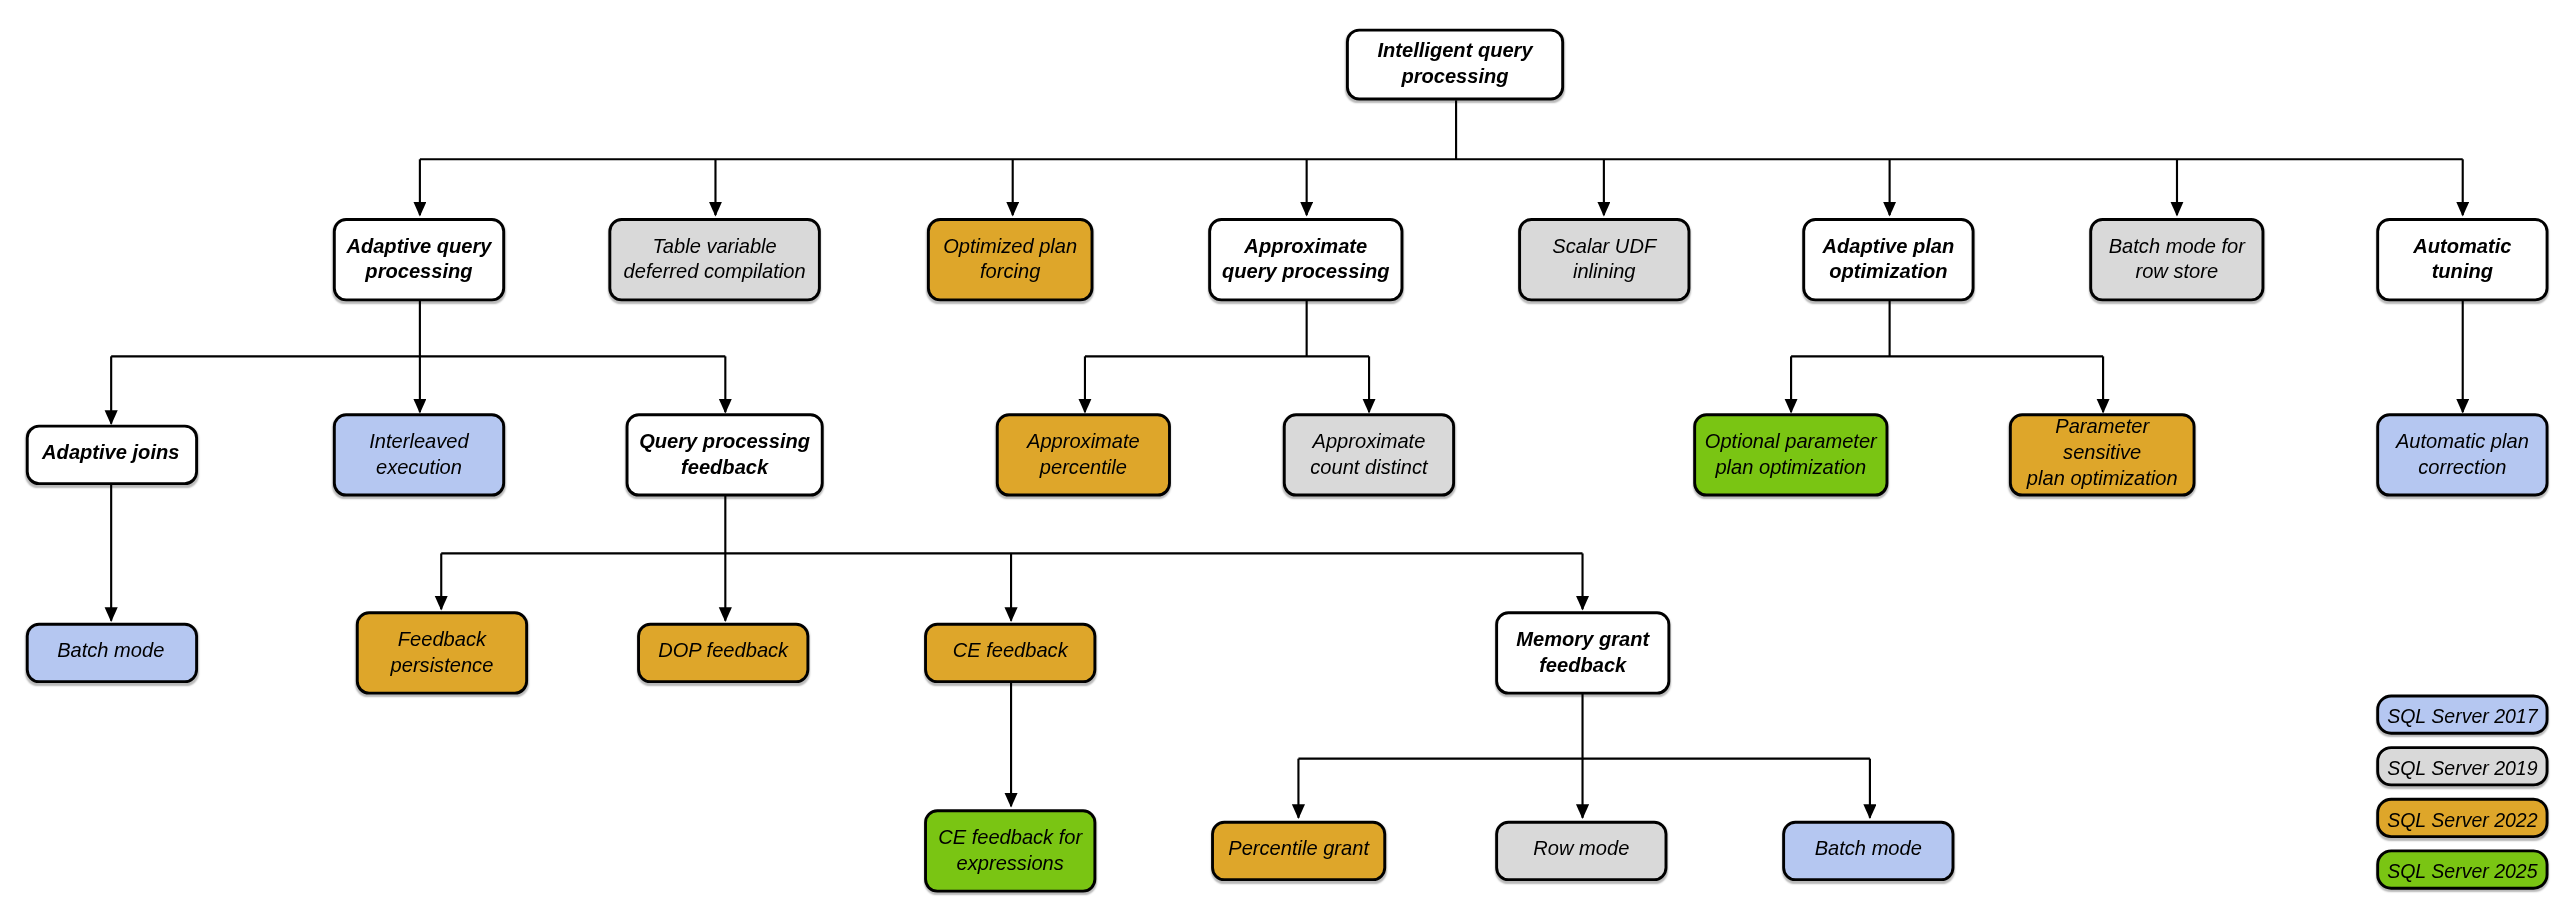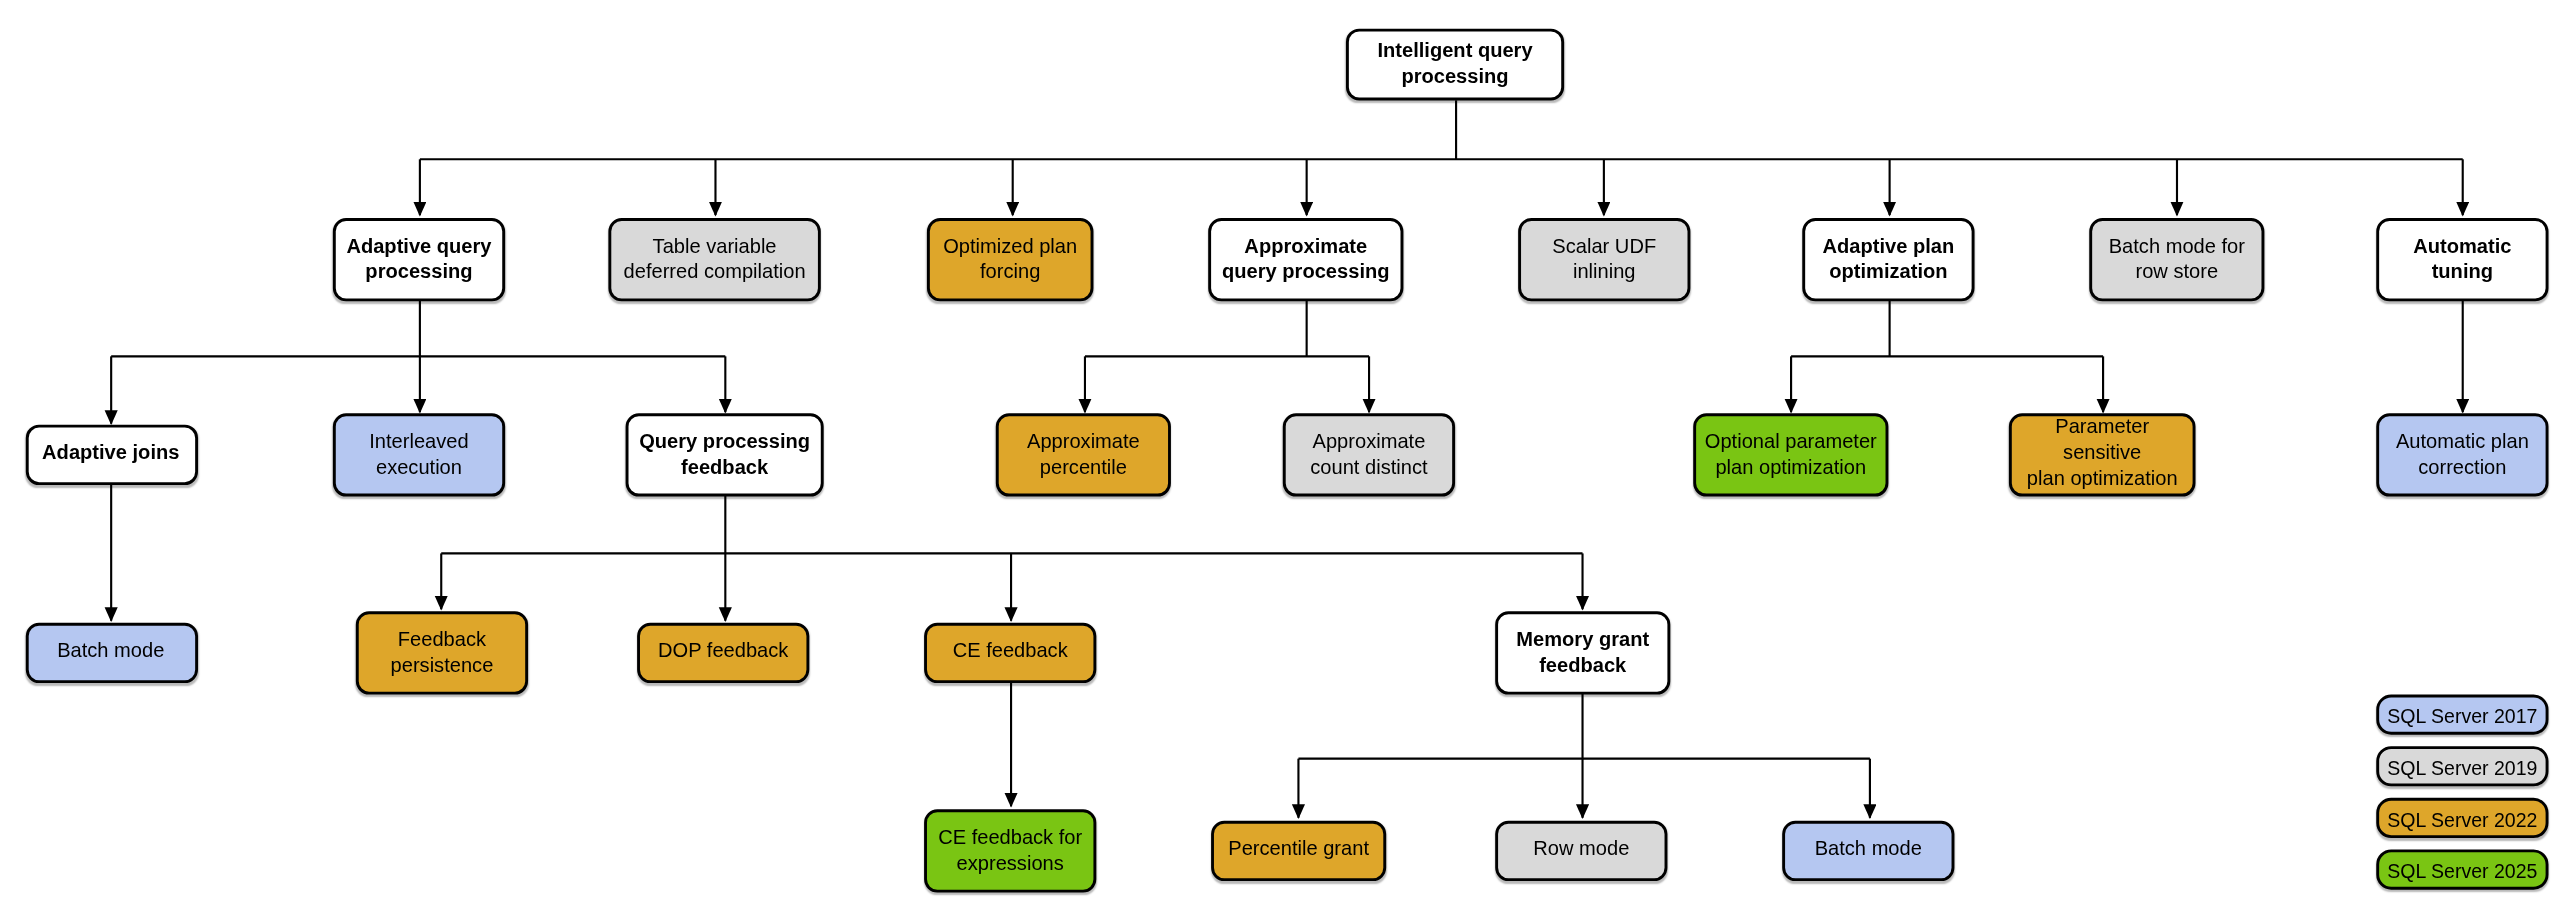--- a/index.html
+++ b/index.html
@@ -1,17 +1,17 @@
 <!DOCTYPE html>
 <html style="font-size:9.2px"><head>
 <meta charset="utf-8">
 <style>
   html,body{margin:0;padding:0;background:#ffffff;}
   .page{position:relative;width:2576px;height:916px;overflow:hidden;background:#ffffff;
-        font-family:"Liberation Sans", sans-serif;}
+        font-family:"Liberation Sans", sans-serif;font-style:italic;}
   .stage{position:absolute;left:0;top:0;width:898px;height:319px;
          transform:scale(2.8699);transform-origin:0 0;}
   svg.wires{position:absolute;left:0;top:0;width:898px;height:319px;}
   .node{position:absolute;display:flex;align-items:center;justify-content:center;
         text-align:center;background:#ffffff;border:0.7px solid #000;border-radius:4.6px;
         font-size:7px;line-height:1.28;color:#000;box-sizing:border-box;
         box-shadow:0 0.7px 0.6px rgba(0,0,0,0.28);}
   .node .lbl{white-space:pre-line;padding:0 1.7px;}
   .cat{font-weight:bold;border-width:1px;}
   .c2017{background:#B5C7F1;}

